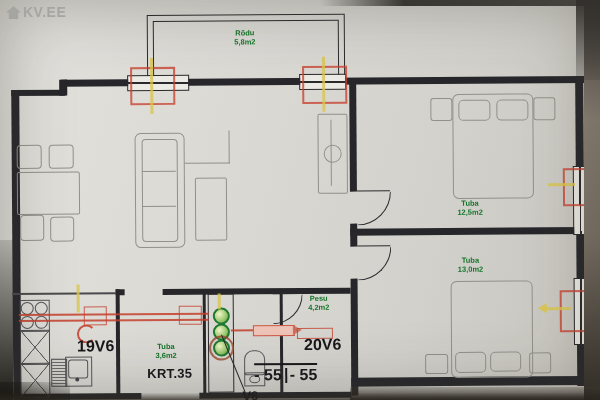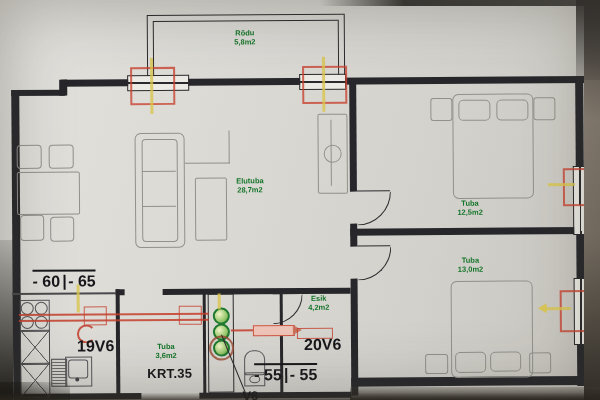--- a/index.html
+++ b/index.html
@@ -151,59 +151,56 @@
     <div class="redbox" style="left:559px;top:292px;width:29px;height:38px;"></div>
 
     <div class="yel" style="left:151px;top:57px;width:3px;height:56px;"></div>
     <div class="yel" style="left:323px;top:57px;width:3px;height:55px;"></div>
     <div class="yel" style="left:76px;top:283px;width:3px;height:28px;"></div>
     <div class="yel" style="left:217px;top:293px;width:3px;height:16px;"></div>
     <div class="yel" style="left:548px;top:185px;width:27px;height:3px;"></div>
     <div class="yel" style="left:545px;top:309px;width:25px;height:3px;"></div>
     <div class="abs" style="left:537px;top:305px;width:0;height:0;border-top:5px solid transparent;border-bottom:5px solid transparent;border-right:9px solid rgba(218,197,78,.9);"></div>
 
-    <div class="glabel" style="left:220px;top:176px;width:60px;">
-      <div>Elutuba</div>
-      <div>28,7m2</div>
-    </div>
     <div class="glabel" style="left:440px;top:200px;width:60px;">
       <div>Tuba</div>
       <div>12,5m2</div>
     </div>
     <div class="glabel" style="left:440px;top:257px;width:60px;">
       <div>Tuba</div>
       <div>13,0m2</div>
     </div>
     <div class="glabel" style="left:145px;top:341px;width:40px;">
       <div>Tuba</div>
       <div>3,6m2</div>
     </div>
     <div class="glabel" style="left:298px;top:294px;width:40px;">
-      <div>Esik</div>
+      <div>Pesu</div>
       <div>4,2m2</div>
     </div>
 
-    <div class="measure" style="left:32px;top:268px;">
-      <span>- 60</span>
-        <span class="mdiv"></span>
-        <span>- 65</span>
-    </div>
     <div class="bann" style="left:76px;top:336px;font-size:16px;">19V6</div>
     <div class="bann" style="left:146px;top:365px;font-size:13px;letter-spacing:.3px;">KRT.35</div>
     <div class="bann" style="left:303px;top:336px;font-size:16px;">20V6</div>
     <div class="measure" style="left:253px;top:363px;">
       <span>- 55</span>
         <span class="mdiv"></span>
         <span>- 55</span>
     </div>
     <div class="bann" style="left:241px;top:388px;font-size:13px;">V6</div>
   </div>
 
   <div class="edge" style="left:320px;top:0;width:280px;height:6px;background:linear-gradient(to right,rgba(30,28,25,0),rgba(30,28,25,.85) 30%,rgba(30,28,25,.75));"></div>
   <div class="edge" style="left:584px;top:0;width:16px;height:400px;background:linear-gradient(to bottom,#46423e,#8b8176 30%,#7b7267 60%,#2e2a25);"></div>
   <div class="edge" style="left:576px;top:0;width:24px;height:80px;background:linear-gradient(to bottom,rgba(48,46,44,.95),rgba(48,46,44,.2));"></div>
   <div class="edge" style="left:0;top:240px;width:13px;height:160px;background:linear-gradient(to bottom,rgba(20,18,15,.15),rgba(15,13,10,.95));"></div>
   <div class="edge" style="left:0;top:382px;width:70px;height:18px;background:linear-gradient(to top right,rgba(15,13,10,.9),rgba(15,13,10,0));"></div>
   <div class="edge" style="left:0;top:393px;width:600px;height:7px;background:linear-gradient(to bottom,rgba(58,52,44,.05),rgba(40,36,30,.75));"></div>
   <div class="edge" style="left:350px;top:387px;width:250px;height:13px;background:linear-gradient(to bottom,rgba(70,64,56,.25),rgba(36,32,27,.85));"></div>
   <div id="vignette"></div>
 
+  <div id="watermark">
+    <svg width="15" height="13" viewBox="0 0 16 14">
+        <path d="M8 0 L16 7 L13 7 L13 14 L3 14 L3 7 L0 7 Z" fill="#a5a5a1"></path>
+      </svg>
+    <span>KV.EE</span>
+  </div>
 </div>
 
 </body></html>

